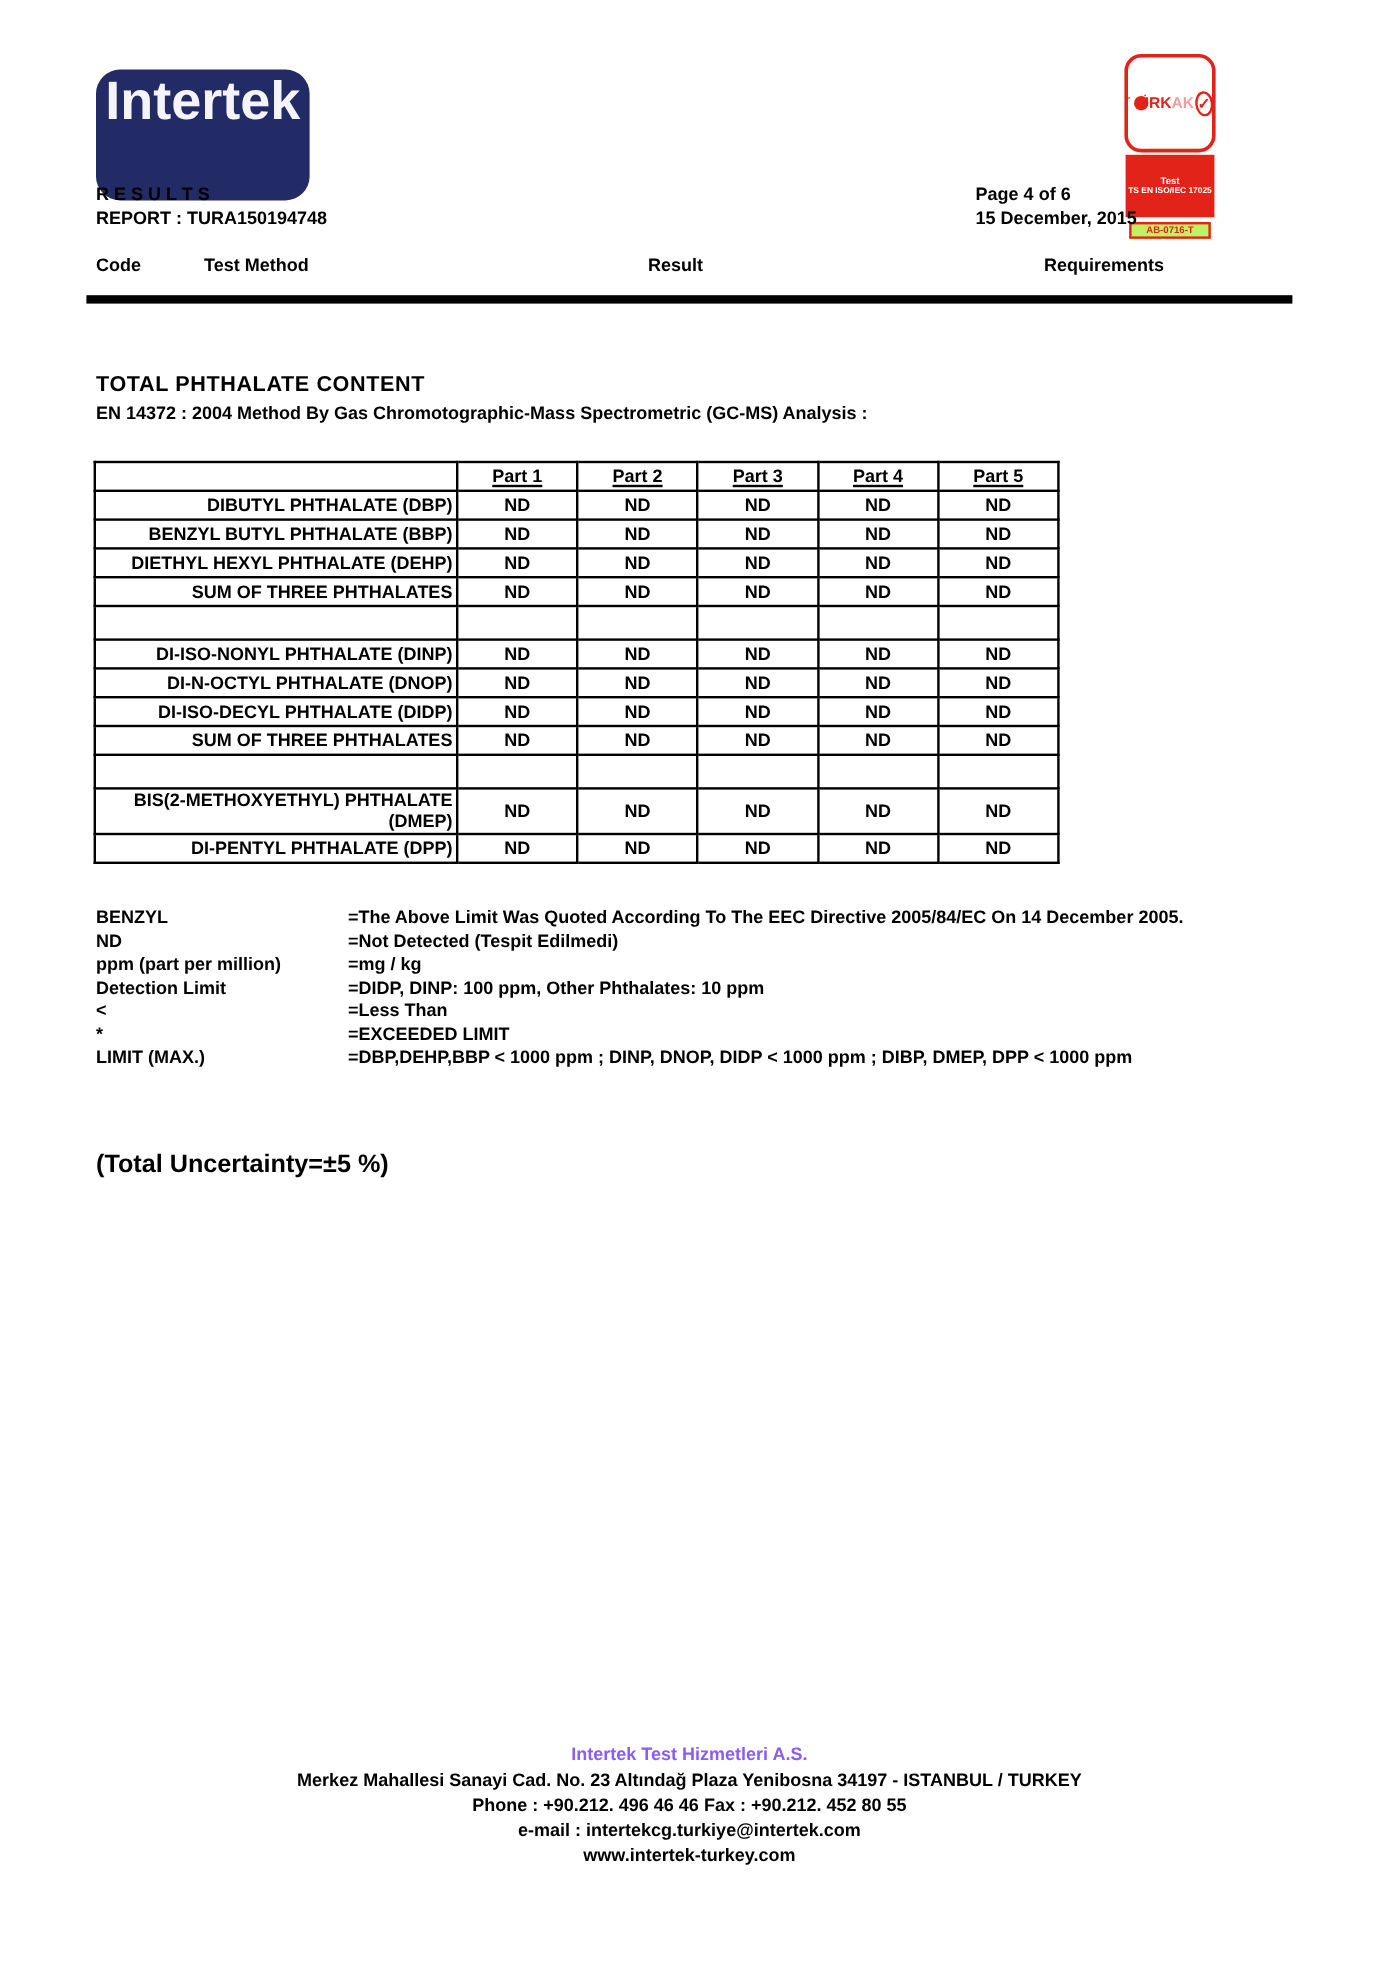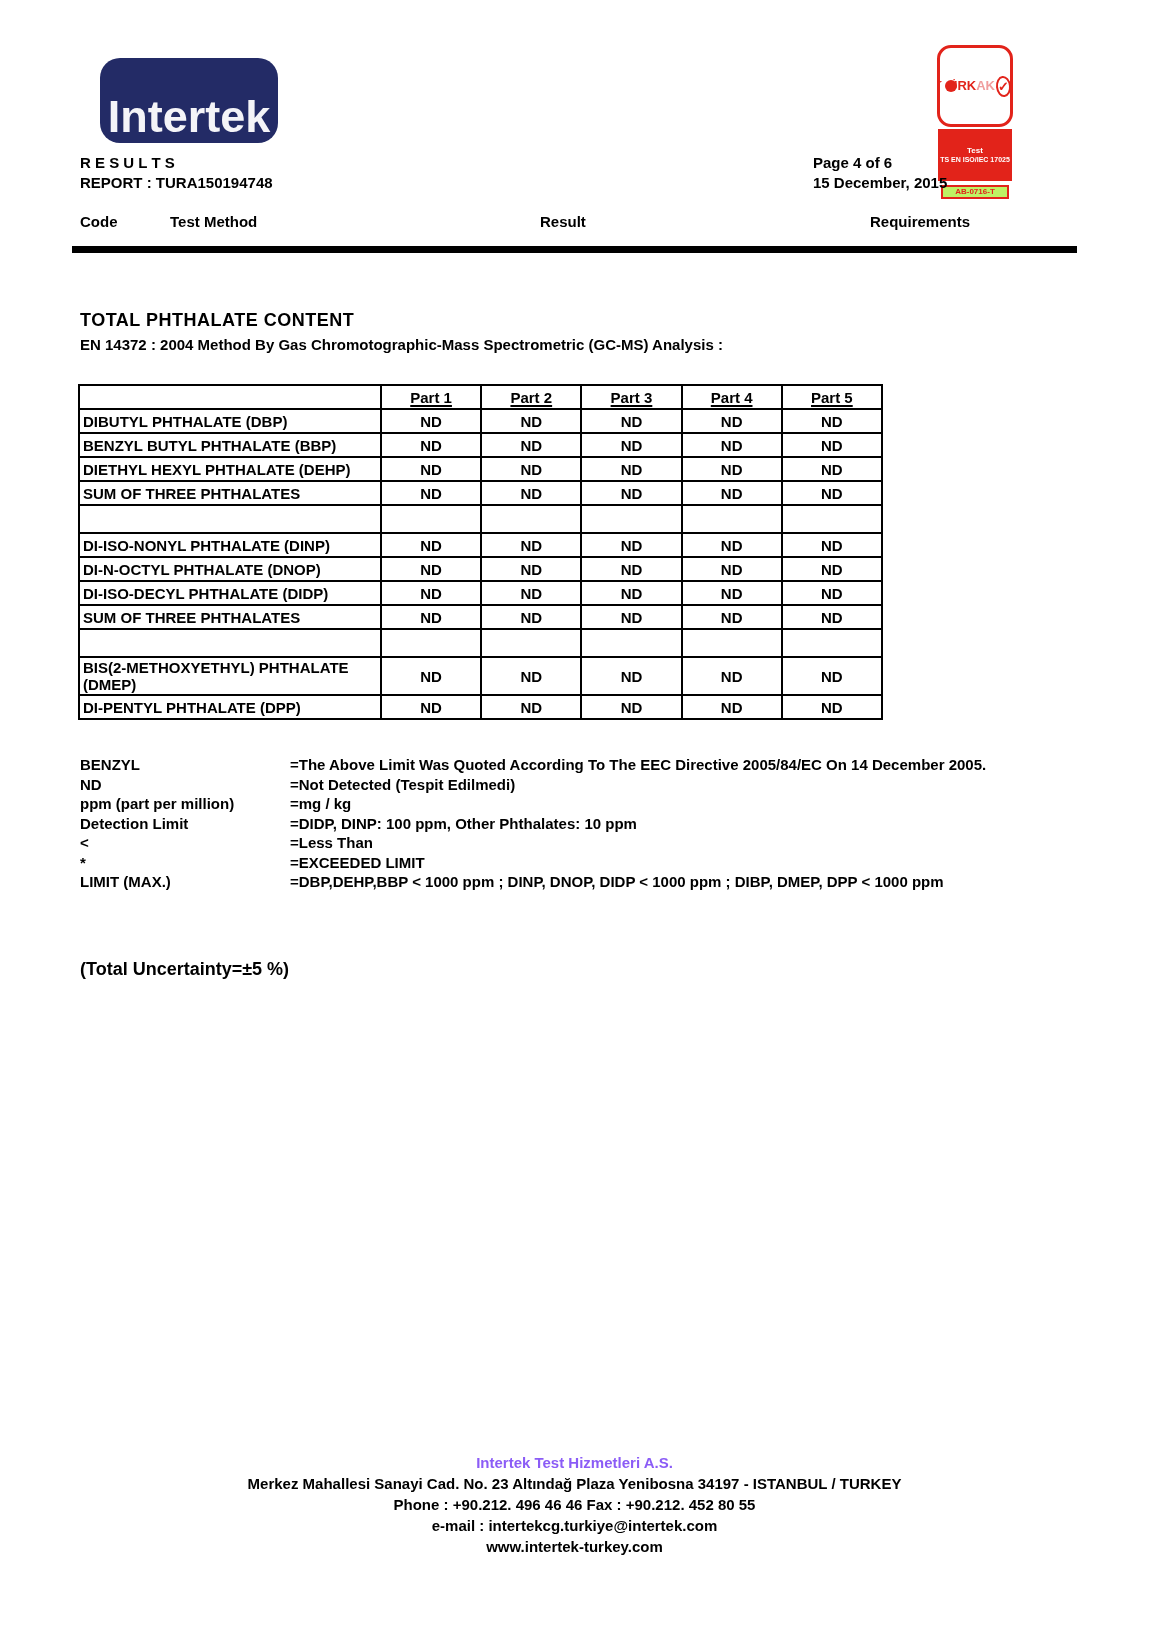--- a/index.html
+++ b/index.html
@@ -10,24 +10,24 @@
     background: #ffffff;
     font-family: "Liberation Sans", sans-serif;
     font-weight: bold;
     color: #000;
     overflow: hidden;
   }
 
   
   .logo {
     position: absolute; left: 80px; top: 58px;
-    width: 178px; height: 85px;
+    width: 178px; height: 109px;
     background: #232b66;
     border-radius: 20px;
-    display: flex; align-items: flex-end; justify-content: center; margin-left: 20px;
+    display: flex; align-items: flex-start; justify-content: center;
   }
   .logo-text {
     color: #f4f4f8; font-size: 45px; font-weight: bold;
     letter-spacing: 0px; font-family: "Liberation Sans", sans-serif;
   }
 
   
   .acc { position: absolute; left: 937px; top: 45px; width: 76px; text-align: center; }
   .acc-badge {
     width: 70px; height: 76px; margin: 0 auto;
@@ -88,32 +88,32 @@
 
   
   .tbl-wrap { position: absolute; left: 78px; top: 384px; }
   table.ph { border-collapse: collapse; table-layout: fixed; width: 805px; background: #fff; }
   table.ph td {
     border: 2px solid #000;
     font-size: 15px; font-weight: bold;
     padding: 1px 3px; height: 20px;
     overflow: hidden;
   }
-  table.ph td.lbl { width: 294px; text-align: left; }
+  table.ph td.lbl { width: 294px; text-align: right; }
   table.ph td.val { text-align: center; }
   table.ph tr.spacer td { height: 24px; }
   .u { text-decoration: underline; text-decoration-thickness: 2px; text-underline-offset: 2px; }
 
   
   .remarks { position: absolute; left: 80px; top: 755px; font-size: 15px; }
   .rem-row { display: flex; line-height: 19.5px; }
   .rem-term { width: 210px; flex: 0 0 210px; }
   .rem-def { white-space: nowrap; }
 
-  .uncertainty { position: absolute; left: 80px; top: 959px; font-size: 18px; }
+  .uncertainty { position: absolute; left: 80px; top: 959px; font-size: 21px; }
 
   
   .footer {
     position: absolute; left: 0; top: 1452px; width: 1149px;
     text-align: center; font-size: 15px; line-height: 21px;
   }
   .footer .company { color: #8b5cf6; }
 </style>
 </head>
 <body>

